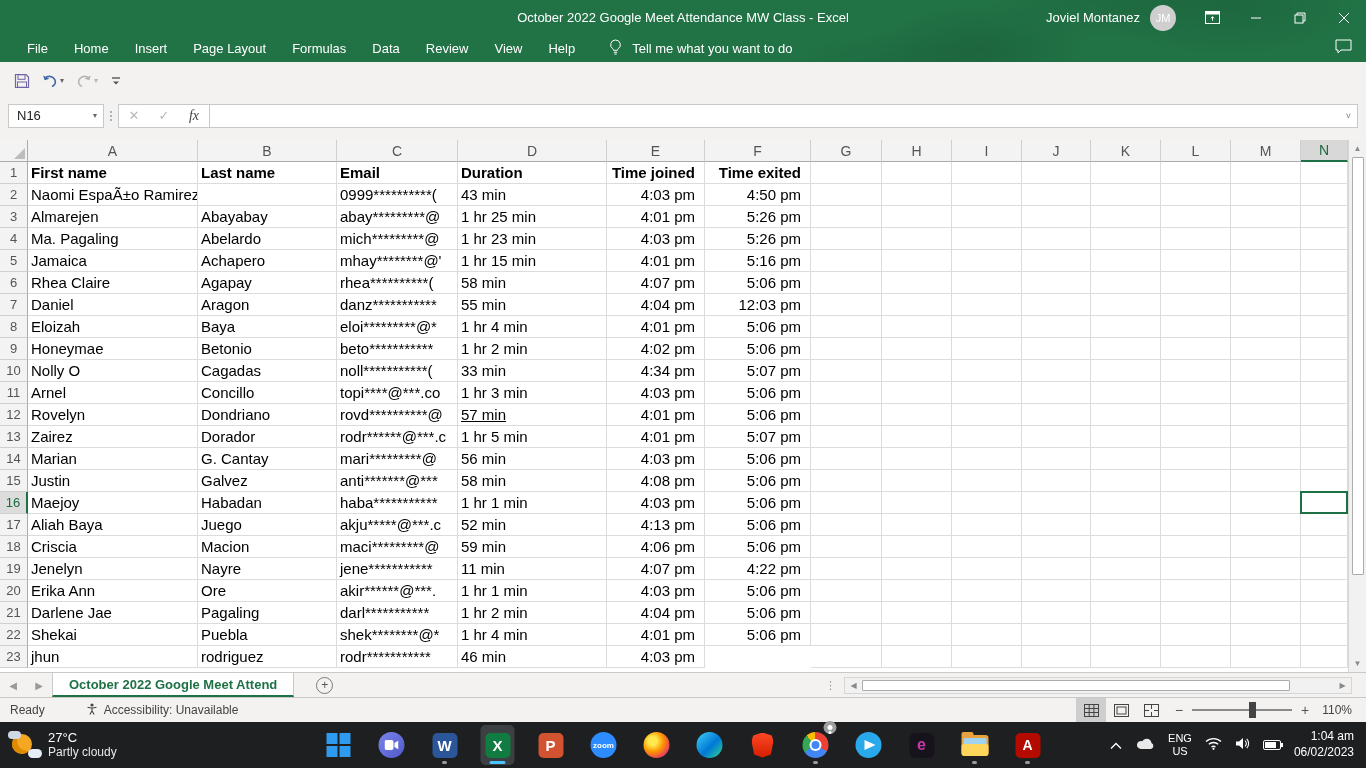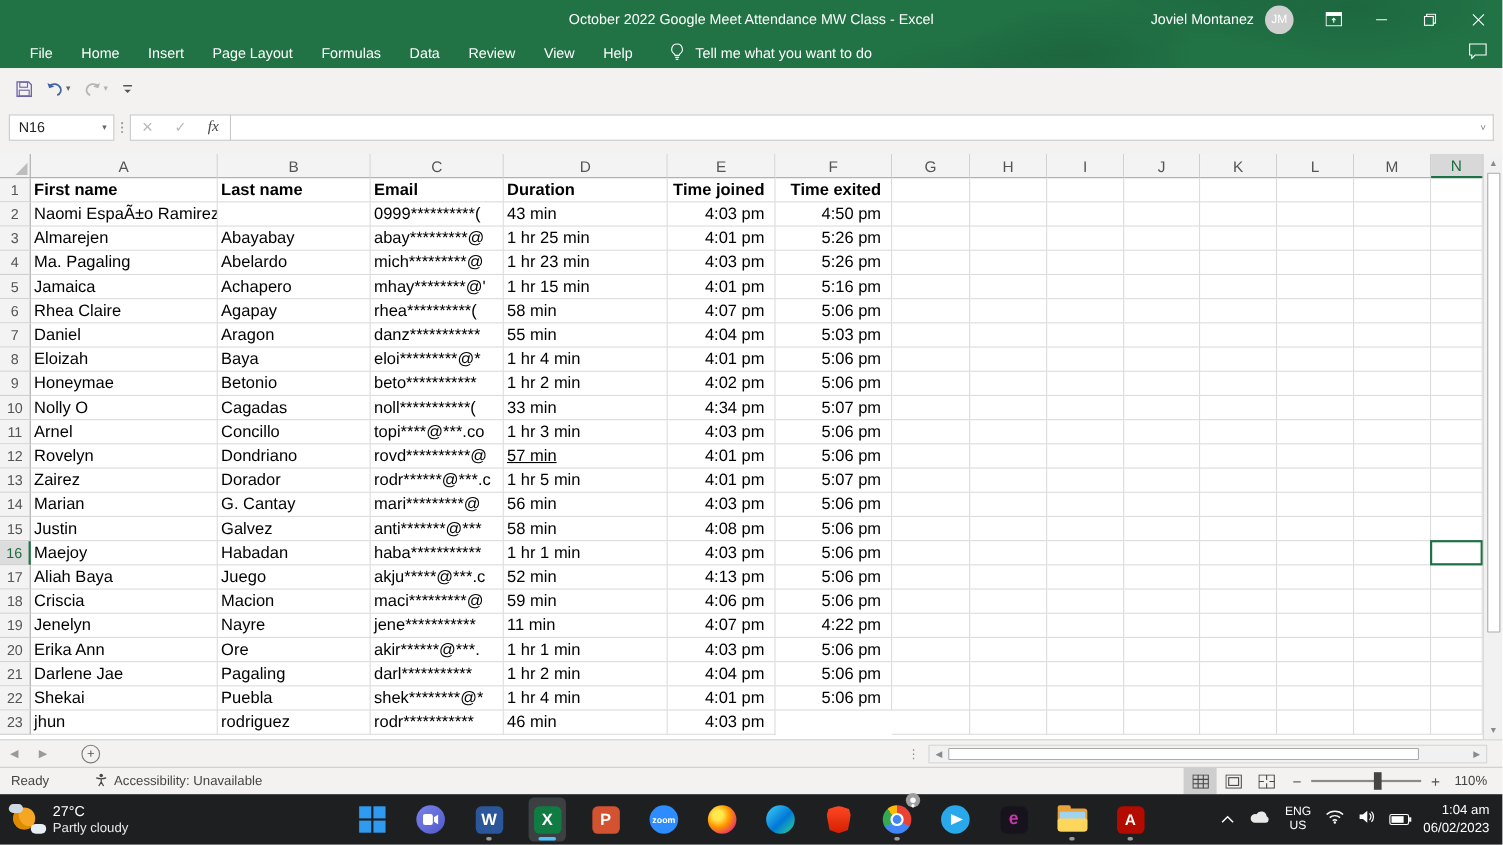--- a/index.html
+++ b/index.html
@@ -383,21 +383,21 @@
           <div class="cell" style="width: 70px;"></div>
           <div class="cell" style="width: 47px;"></div>
         </div>
         <div class="grow">
           <div class="rn">7</div>
           <div class="cell" style="width: 170px;">Daniel</div>
           <div class="cell" style="width: 139px;">Aragon</div>
           <div class="cell" style="width: 121px;">danz***********</div>
           <div class="cell" style="width: 149px;">55 min</div>
           <div class="cell num" style="width: 98px;">4:04 pm</div>
-          <div class="cell num" style="width: 106px;">5:03 pm</div>
+          <div class="cell num" style="width: 106px;">12:03 pm</div>
           <div class="cell" style="width: 71px;"></div>
           <div class="cell" style="width: 70px;"></div>
           <div class="cell" style="width: 70px;"></div>
           <div class="cell" style="width: 69px;"></div>
           <div class="cell" style="width: 70px;"></div>
           <div class="cell" style="width: 70px;"></div>
           <div class="cell" style="width: 70px;"></div>
           <div class="cell" style="width: 47px;"></div>
         </div>
         <div class="grow">
@@ -679,20 +679,23 @@
     <div class="sbtn">▲</div>
     <div class="vthumb" style="height:418px"></div>
     <div class="vfill"></div>
     <div class="sbtn">▼</div>
   </div>
 </div>
 
 <div class="sheetrow">
   <span class="navarr">◀</span>
   <span class="navarr">▶</span>
+  <div class="sheettab">
+    <span>October 2022 Google Meet Attend</span>
+  </div>
   <span class="addsheet">+</span>
   <span class="hdots">⋮</span>
   <div class="hscroll">
     <span class="hbtn">◀</span>
     <span class="hthumb" style="width:428px"></span>
     <span style="flex:1"></span>
     <span class="hbtn">▶</span>
   </div>
 </div>
 

